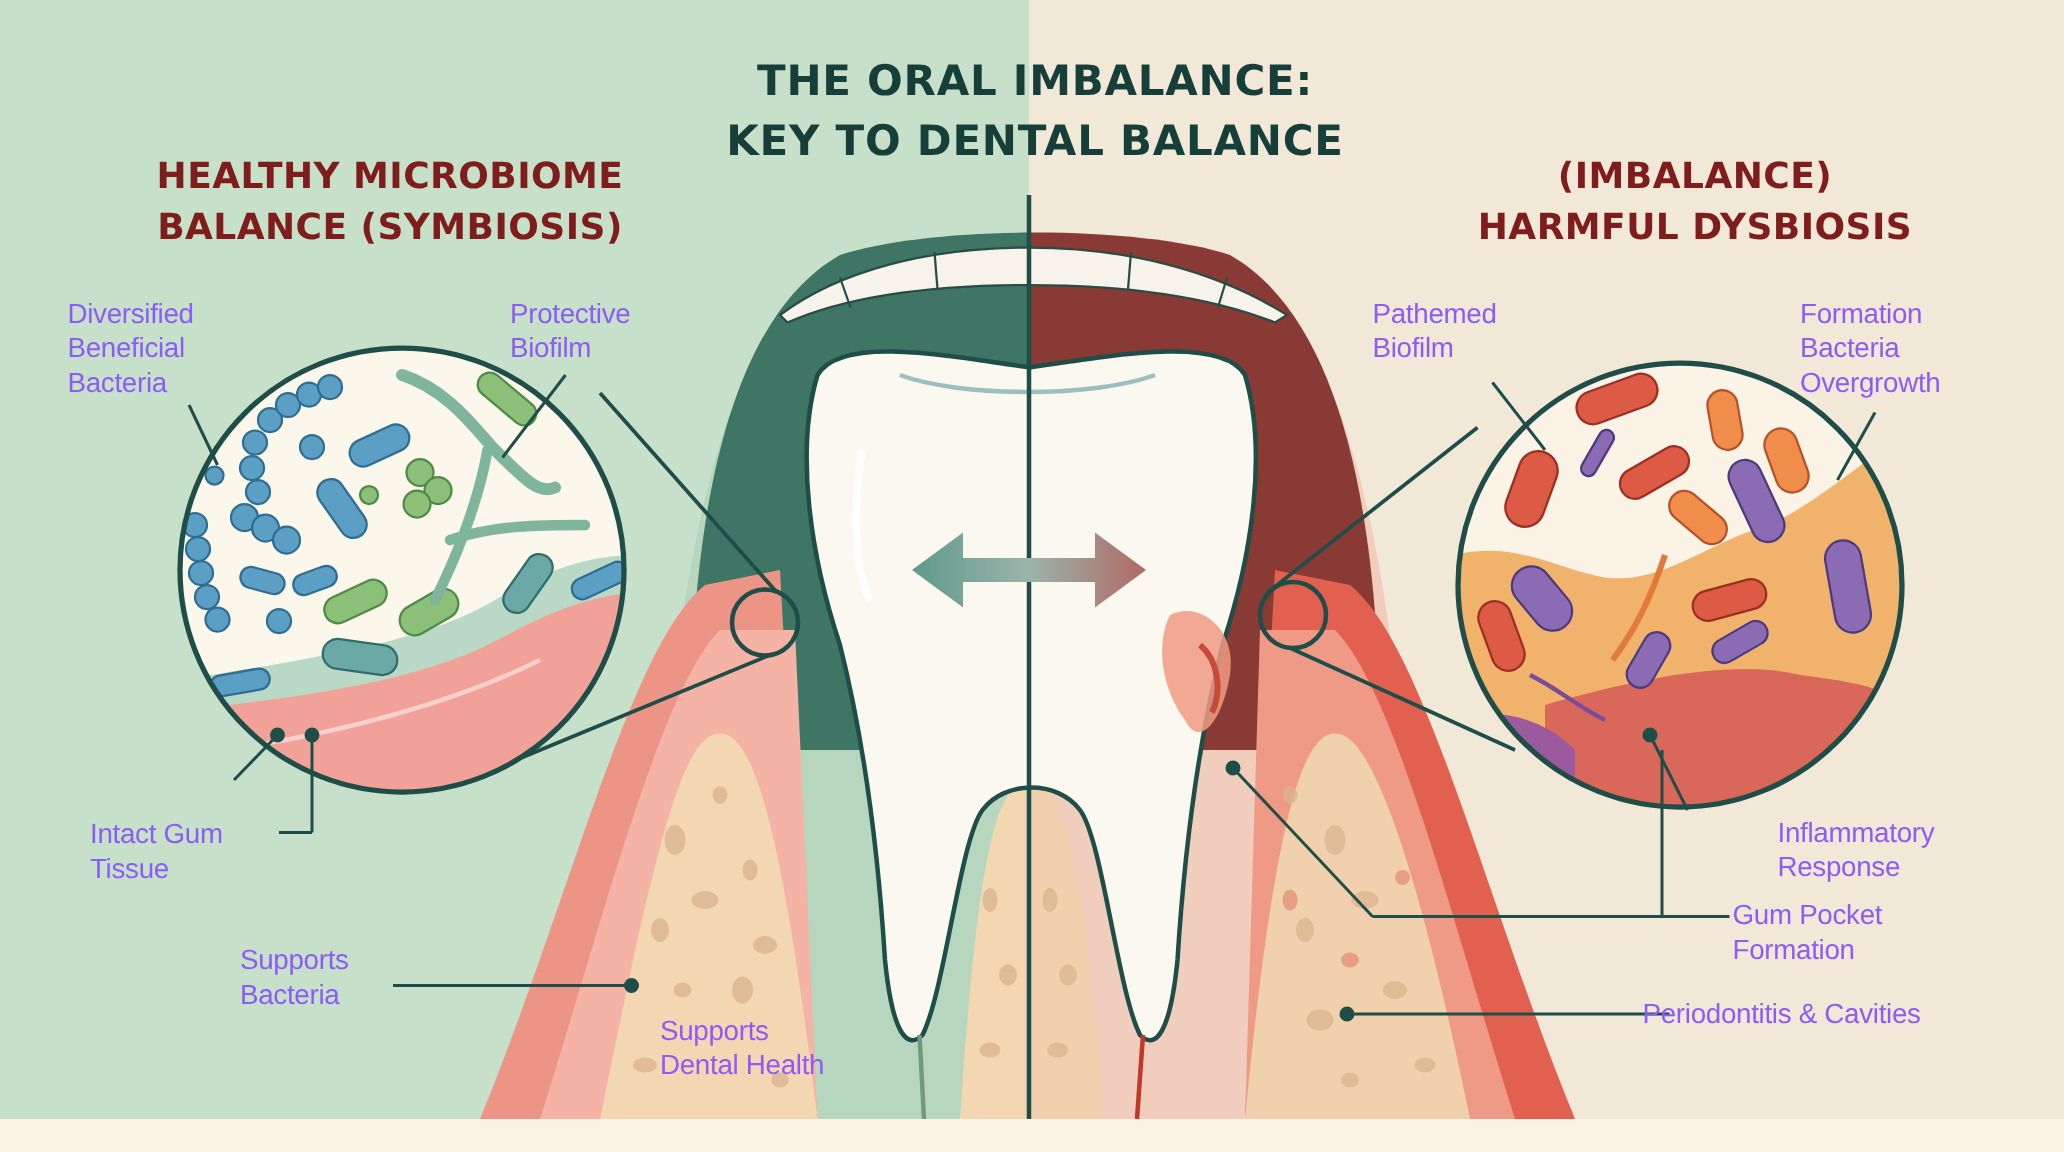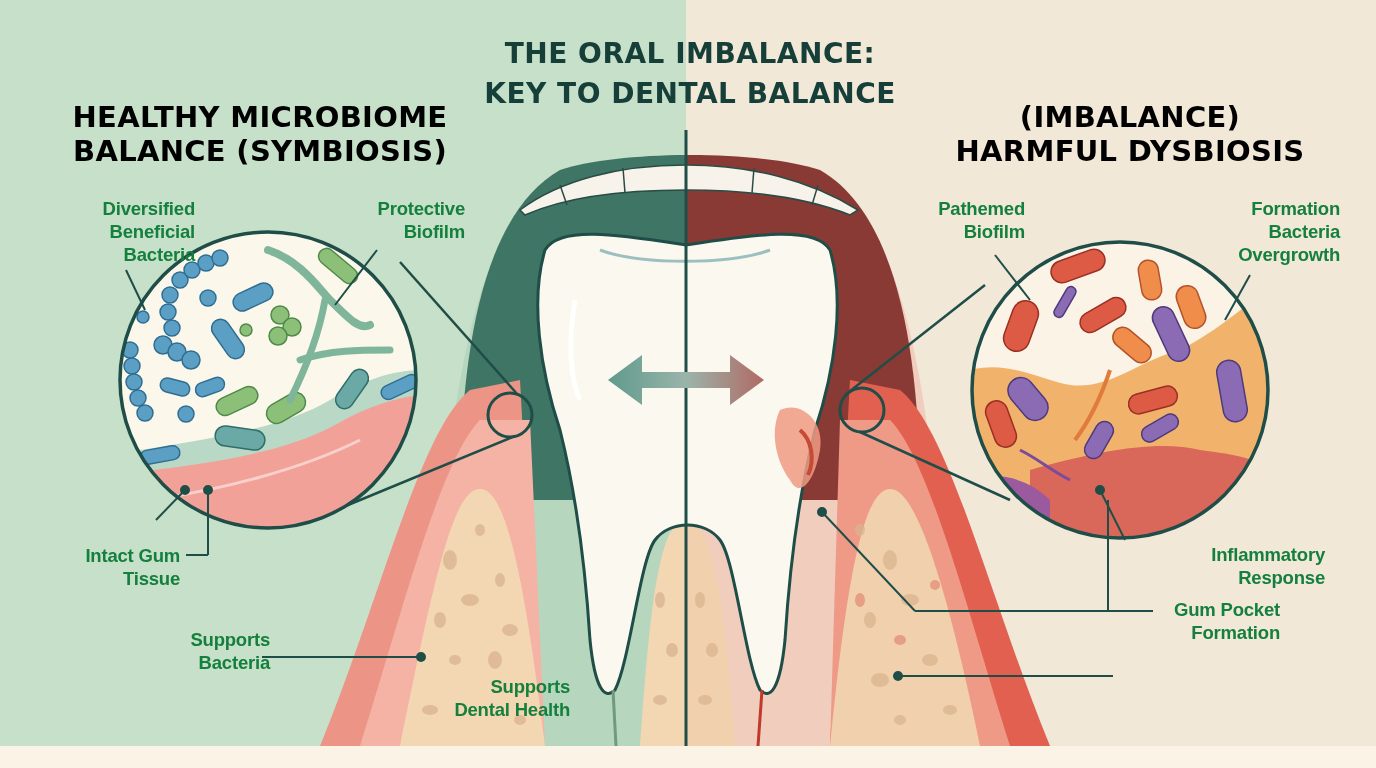--- a/index.html
+++ b/index.html
@@ -2,22 +2,22 @@
 <html><head>
 <meta charset="utf-8">
 <style>
   html,body{margin:0;padding:0;}
   body{width:1376px;height:768px;overflow:hidden;position:relative;font-family:"DejaVu Sans",sans-serif;background:#f5ecdd;}
   .bg-left{position:absolute;left:0;top:0;width:686px;height:746px;background:#c7e0c9;}
   .bg-right{position:absolute;left:686px;top:0;width:690px;height:746px;background:#f1e8d8;}
   .bottom-strip{position:absolute;left:0;top:746px;width:1376px;height:22px;background:#faf3e6;}
   svg.art{position:absolute;left:0;top:0;}
   .title{position:absolute;left:430px;top:34px;width:520px;text-align:center;font-family:"DejaVu Sans",sans-serif;font-weight:bold;font-size:28px;line-height:40px;color:#163f3a;letter-spacing:0.5px;}
-  .subhead{position:absolute;font-weight:bold;font-size:29px;line-height:34px;color:#000000;text-align:center;letter-spacing:0.3px;}
-  .lbl{position:absolute;font-family:"Liberation Sans",sans-serif;font-weight:bold;font-size:18.5px;line-height:23px;color:#15803d;text-align:right;letter-spacing:-0.2px;}
+  .subhead{position:absolute;font-weight:bold;font-size:24px;line-height:34px;color:#7f1d1d;text-align:center;letter-spacing:0.3px;}
+  .lbl{position:absolute;font-family:"Liberation Sans",sans-serif;font-weight:normal;font-size:18.5px;line-height:23px;color:#8b5cf6;text-align:left;letter-spacing:-0.2px;}
 </style>
 </head>
 <body>
 
 <div class="bg-left"></div>
 <div class="bg-right"></div>
 <div class="bottom-strip"></div>
 
 <svg class="art" width="1376" height="768" viewBox="0 0 1376 768">
   <defs>
@@ -273,13 +273,14 @@
 </div>
 <div class="lbl" style="left:1185px;top:543px;width:140px;">
   <div>Inflammatory</div>
   <div>Response</div>
 </div>
 <div class="lbl" style="left:1155px;top:598px;width:125px;">
   <div>Gum Pocket</div>
   <div>Formation</div>
 </div>
 <div class="lbl" style="left:1095px;top:664px;width:250px;">
+  <div>Periodontitis &amp; Cavities</div>
 </div>
 
 </body></html>

